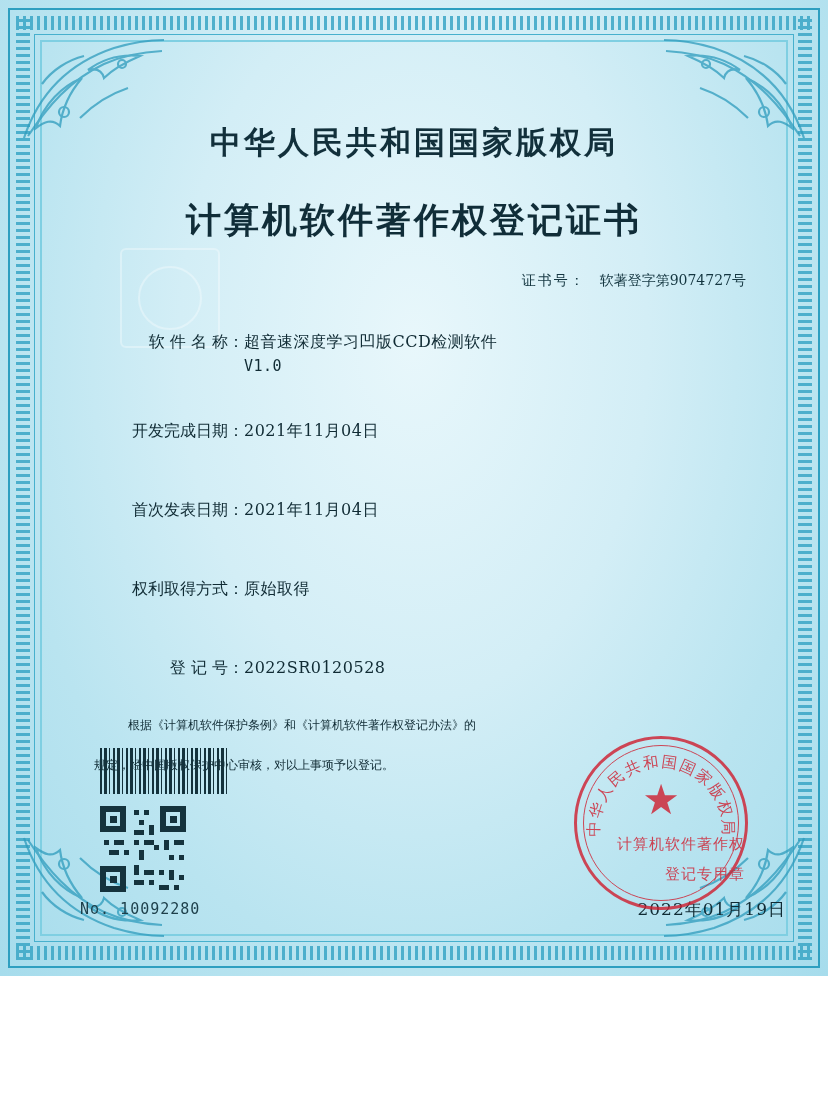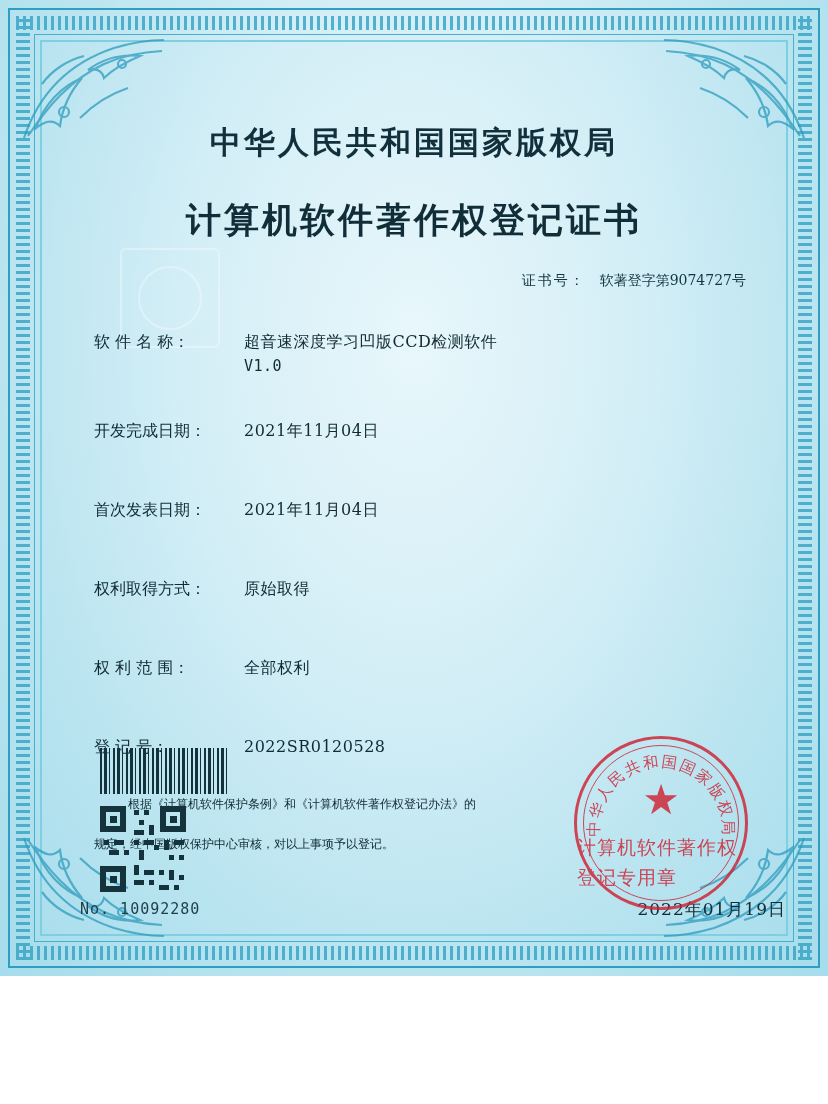--- a/index.html
+++ b/index.html
@@ -150,20 +150,21 @@
     margin-bottom: 22px;
     font-size: 16px;
     color: #102b34;
     font-family: "DejaVu Serif", "Liberation Serif", serif;
   }
   .row .label {
     width: 150px;
     flex: 0 0 150px;
     letter-spacing: 0px;
     white-space: nowrap;
+    text-align: right;
   }
   .row .value {
     flex: 1;
     letter-spacing: .5px;
     margin-top: 24px;
   }
   .row .value .line2 { display: block; margin-top: 4px; font-family: "DejaVu Sans Mono", monospace; font-size: 15px;}
   .row.gap-lg { margin-bottom: 34px; }
   .row.gap-xl { margin-bottom: 54px; }
 
@@ -256,22 +257,22 @@
   }
   .seal .arc text {
     font-size: 15.5px;
     font-family: "DejaVu Serif", "Liberation Serif", serif;
     fill: #cf2233;
     letter-spacing: 2px;
   }
   .seal .l1, .seal .l2 {
     position: absolute;
     width: 100%;
-    text-align: left;
-    font-size: 19px;
+    text-align: right;
+    font-size: 15px;
     letter-spacing: 1px;
     font-family: Liberation Sans, sans-serif;
   }
   .seal .l1 { top: 96px; }
   .seal .l2 { top: 126px; }
 </style>
 </head>
 <body>
 
 <div class="certificate">
@@ -360,24 +361,20 @@
       <div class="row gap-lg">
         <div class="label">首次发表日期：</div>
         <div class="value">2021年11月04日</div>
       </div>
 
       <div class="row gap-lg">
         <div class="label">权利取得方式：</div>
         <div class="value">原始取得</div>
       </div>
 
-      <div class="row gap-lg">
-        <div class="label">权 利 范 围：</div>
-        <div class="value">全部权利</div>
-      </div>
 
       <div class="row">
         <div class="label">登 记 号：</div>
         <div class="value">2022SR0120528</div>
       </div>
 
     </div>
 
     <div class="statement">
       <p class="indent">根据《计算机软件保护条例》和《计算机软件著作权登记办法》的</p>

